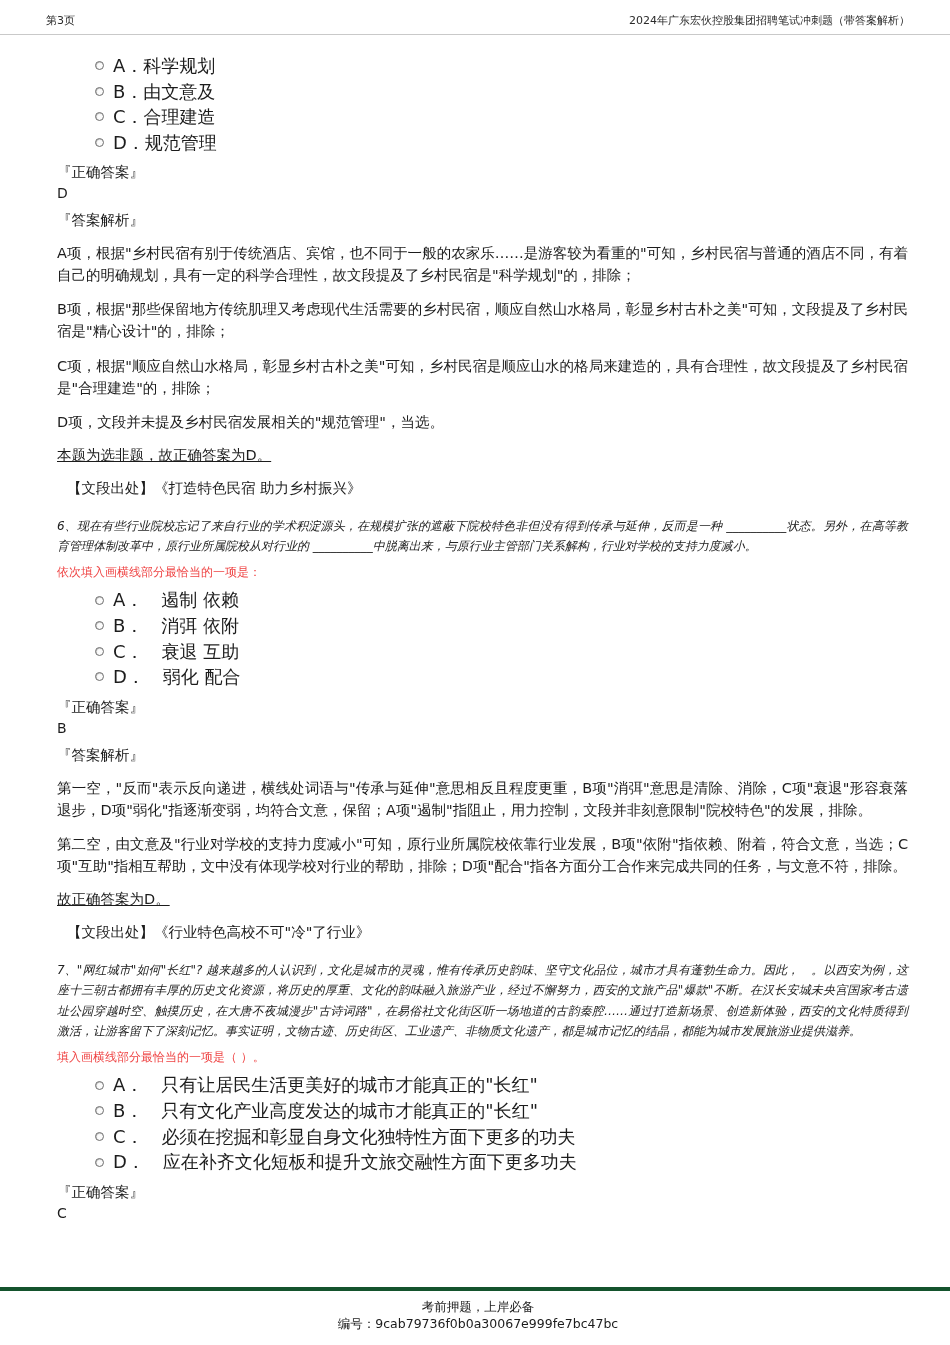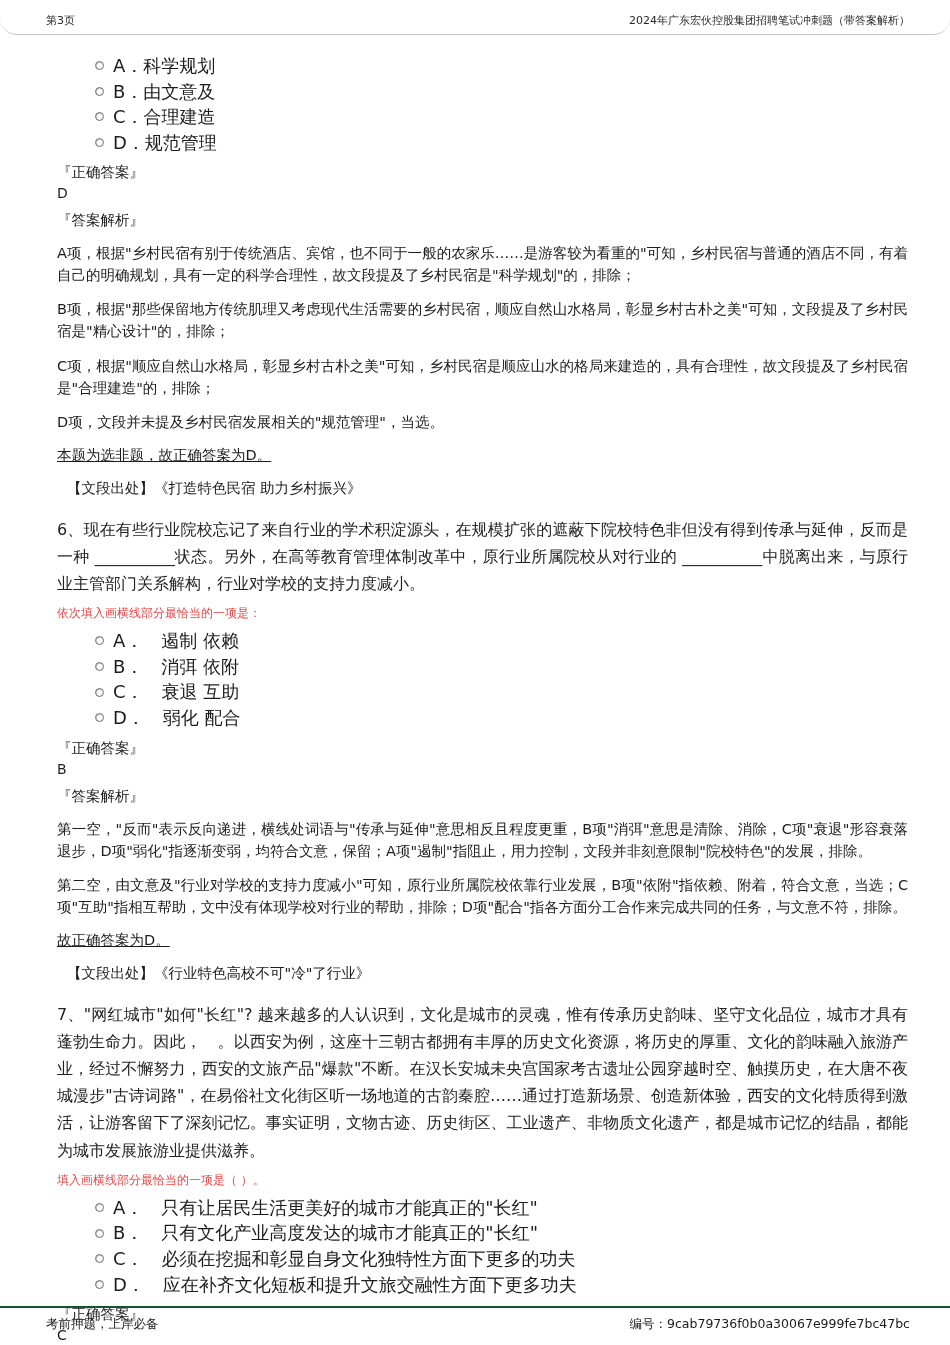--- a/index.html
+++ b/index.html
@@ -9,45 +9,45 @@
     position: relative;
     background: #ffffff;
     color: #1c1c1c;
     font-family: "DejaVu Sans", "Liberation Sans", sans-serif;
     overflow: hidden;
   }
   .header {
     display: flex; justify-content: space-between; align-items: flex-end;
     padding: 13px 40px 6px 46px;
     border-bottom: 1px solid #c9c9c9;
-    font-size: 11px; color: #2a2a2a; border-radius: 17px;
+    font-size: 11px; color: #2a2a2a;
   }
   .doc-body { padding: 12px 42px 0 57px; }
   .options-group { margin: 8px 0 10px 38px; }
   .option-row { display: flex; align-items: center; margin: 4px 0; font-size: 18px; line-height: 1.2; }
   .radio {
     width: 9px; height: 9px; flex: 0 0 auto;
     border: 1px solid #6f6f6f; border-radius: 50%;
     background: #fcfcfc;
     box-shadow: inset 0.5px 0.5px 1px rgba(0,0,0,0.35);
     margin-right: 9px;
   }
   .bracket-line { font-size: 14.5px; margin: 10px 0 3px; }
   .answer-line  { font-size: 14px;   margin: 3px 0; }
   .para { font-size: 14.5px; line-height: 1.52; text-align: justify; margin: 12px 0; }
   .note-line   { font-size: 14.5px; margin: 13px 0; text-decoration: underline; }
   .source-line { font-size: 14.5px; margin: 14px 10px; }
-  .question-stem { font-size: 16px; line-height: 1.7; text-align: justify; margin: 18px 0 8px; color: #222; }
+  .question-stem { font-size: 12px; line-height: 1.7; text-align: justify; margin: 18px 0 8px; color: #222; font-style: italic; }
   .prompt-line   { font-size: 12px; margin: 8px 0 4px; color: #ef4444; }
   .footer {
     position: absolute; left: 0; right: 0; bottom: 0;
     display: flex; justify-content: space-between; align-items: center;
     padding: 8px 40px 12px 46px;
-    border-top: 2px solid #14532d;
-    font-size: 12.5px; color: #1c1c1c;
+    border-top: 4px solid #14532d;
+    font-size: 12.5px; color: #1c1c1c; flex-direction: column;
   }
 </style>
 </head>
 <body>
 
 <div class="page">
   <div class="header">
     <span>第3页</span>
     <span>2024年广东宏伙控股集团招聘笔试冲刺题（带答案解析）</span>
   </div>

